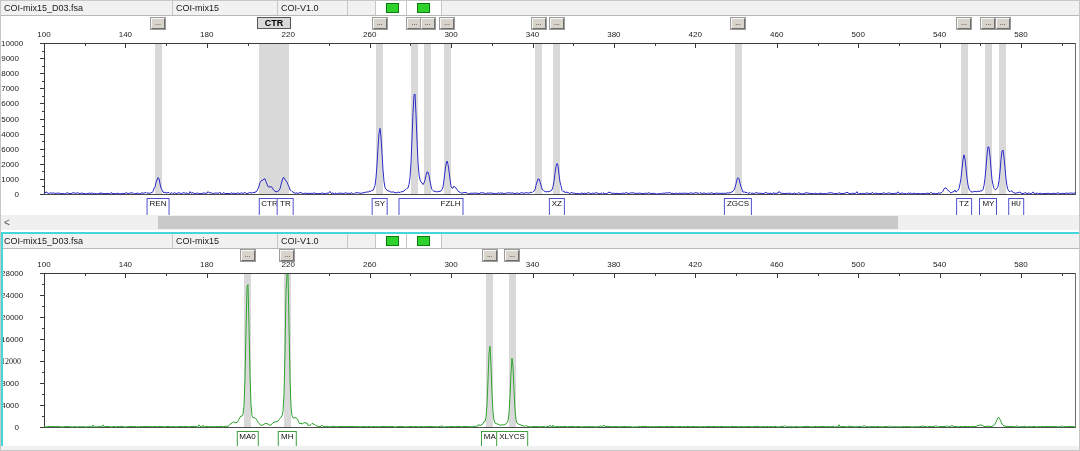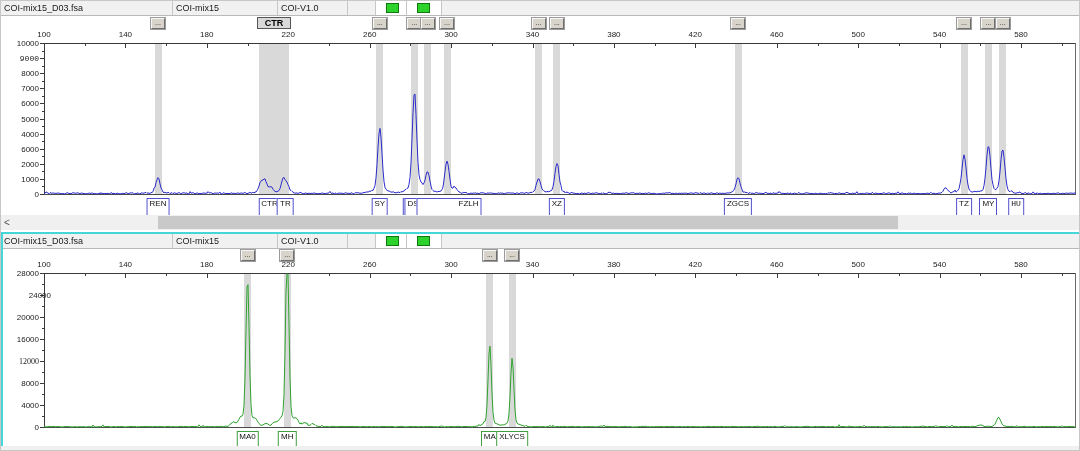--- a/index.html
+++ b/index.html
@@ -13,21 +13,21 @@
   .cell{position:absolute;top:0;height:14px;border-right:1px solid #c6c6c6;box-sizing:border-box;
         font-size:9px;line-height:14px;color:#1a1a1a;padding-left:3px;overflow:hidden;white-space:nowrap;background:#f1f1f1;}
   .cell.white{background:#ffffff;}
   .chkbox{position:absolute;top:2px;width:13px;height:10px;background:#2dd22d;border:1px solid #117711;box-sizing:border-box;}
   .btn3{position:absolute;width:14px;height:11px;background:#d8d4cc;
         border:1px solid;border-color:#f7f7f7 #6e6e6e #6e6e6e #f7f7f7;outline:1px solid #9b9b9b;
         font-size:7px;line-height:7px;text-align:center;color:#222;box-sizing:border-box;cursor:default;}
   .mkhdr{position:absolute;height:12px;background:#d9d9d9;border:1px solid #555;box-sizing:border-box;
          font-size:9px;font-weight:bold;line-height:10px;text-align:center;color:#000;}
   .xlab{position:absolute;font-size:8px;color:#222;transform:translateX(-50%);white-space:nowrap;}
-  .ylab{position:absolute;font-size:8px;color:#222;text-align:right;width:38px;left:0;}
+  .ylab{position:absolute;font-size:8px;color:#222;text-align:right;width:18px;left:0;}
   .tick{position:absolute;background:#3a3a3a;}
   .axisline{position:absolute;background:#3a3a3a;}
   .bar{position:absolute;background:#d9d9d9;}
   .plabel{position:absolute;height:20px;background:#fff;font-size:8px;line-height:9px;color:#111;
           padding:0 2px;border:1px solid;transform:translateX(-50%);white-space:nowrap;box-sizing:border-box;}
   #hscroll{position:absolute;top:214px;left:0;width:1080px;height:15px;background:#f0f0f0;}
   #hthumb{position:absolute;top:1px;left:157px;width:740px;height:13px;background:#c9c9c9;}
   #harrow{position:absolute;top:0;left:3px;font-size:10px;line-height:15px;color:#555;}
   #divider{position:absolute;top:231px;left:0;width:1080px;height:2px;background:#45d6d9;}
   #leftaccent{position:absolute;top:233px;left:0;width:2px;height:212px;background:#45d6d9;}
@@ -120,21 +120,21 @@
       <div class="tick" style="left: 39px; top: 42px; width: 4px; height: 1px;"></div>
       <div class="ylab" style="top: 189px;">0</div>
       <div class="ylab" style="top: 173.9px;">1000</div>
       <div class="ylab" style="top: 158.8px;">2000</div>
       <div class="ylab" style="top: 143.7px;">6000</div>
       <div class="ylab" style="top: 128.6px;">4000</div>
       <div class="ylab" style="top: 113.5px;">5000</div>
       <div class="ylab" style="top: 98.4px;">6000</div>
       <div class="ylab" style="top: 83.3px;">7000</div>
       <div class="ylab" style="top: 68.2px;">8000</div>
-      <div class="ylab" style="top: 53.1px; font-family: Liberation Mono, monospace;">9000</div>
+      <div class="ylab" style="top: 53.1px;">9000</div>
       <div class="ylab" style="top: 38px;">10000</div>
       <div class="bar" style="left: 153.5px; top: 43px; width: 7px; height: 150px; background: rgb(217, 217, 217);"></div>
       <div class="btn3" style="left: 150px; top: 17px;">...</div>
       <div class="bar" style="left: 375.3px; top: 43px; width: 7px; height: 150px; background: rgb(217, 217, 217);"></div>
       <div class="btn3" style="left: 371.8px; top: 17px;">...</div>
       <div class="bar" style="left: 409.9px; top: 43px; width: 7px; height: 150px; background: rgb(217, 217, 217);"></div>
       <div class="btn3" style="left: 406.4px; top: 17px;">...</div>
       <div class="bar" style="left: 423.2px; top: 43px; width: 7px; height: 150px; background: rgb(217, 217, 217);"></div>
       <div class="btn3" style="left: 419.7px; top: 17px;">...</div>
       <div class="bar" style="left: 442.5px; top: 43px; width: 7px; height: 150px; background: rgb(217, 217, 217);"></div>
@@ -152,21 +152,21 @@
       <div class="bar" style="left: 998.2px; top: 43px; width: 7px; height: 150px; background: rgb(217, 217, 217);"></div>
       <div class="btn3" style="left: 994.7px; top: 17px;">...</div>
       <div class="bar" style="left: 257.7px; top: 43px; width: 30.5px; height: 150px; background: rgb(217, 217, 217);"></div>
       <div class="mkhdr" style="left: 256px; top: 16px; width: 34px;">CTR</div>
       <div class="plabel" style="left: 157px; top: 197px; border-color: rgb(81, 81, 204);">REN</div>
       <div class="plabel" style="left: 268.5px; top: 197px; border-color: rgb(81, 81, 204);">CTR</div>
       <div class="plabel" style="left: 284.4px; top: 197px; border-color: rgb(81, 81, 204);">TR</div>
       <div class="plabel" style="left: 378.8px; top: 197px; border-color: rgb(81, 81, 204);">SY</div>
       <div class="plabel" style="left: 413.4px; top: 197px; border-color: rgb(81, 81, 204);">ZHU</div>
       <div class="plabel" style="left: 412px; top: 197px; border-color: rgb(81, 81, 204);">DS</div>
-      <div class="plabel" style="left: 448px; top: 197px; border-color: rgb(81, 81, 204); padding-left: 41px;">FZLH</div>
+      <div class="plabel" style="left: 430px; top: 197px; border-color: rgb(81, 81, 204); padding-left: 41px;">FZLH</div>
       <div class="plabel" style="left: 537.6px; top: 197px; border-color: rgb(81, 81, 204); margin-top: 44px;">GOU</div>
       <div class="plabel" style="left: 555.9px; top: 197px; border-color: rgb(81, 81, 204);">XZ</div>
       <div class="plabel" style="left: 737.1px; top: 197px; border-color: rgb(81, 81, 204);">ZGCS</div>
       <div class="plabel" style="left: 963px; top: 197px; border-color: rgb(81, 81, 204);">TZ</div>
       <div class="plabel" style="left: 987.4px; top: 197px; border-color: rgb(81, 81, 204);">MY</div>
       <div class="plabel" style="left: 1015px; top: 197px; border-color: rgb(81, 81, 204); font-family: Liberation Mono, monospace;">HU</div>
       <svg width="1032" height="152" style="left: 43px; top: 42px;">
         <path d="M0 150.8 L1 150.3 L2 148.8 L3 149.7 L4 149.9 L5 150.8 L6 149.7 L7 149.9 L8 150.4 L9 149.7 L10 150.4 L11 150.1 L12 150.6 L13 150.0 L14 150.2 L15 150.1 L16 150.4 L17 150.8 L18 150.6 L19 150.3 L20 151.0 L21 150.8 L22 150.4 L23 149.7 L24 150.0 L25 150.6 L26 150.4 L27 150.7 L28 150.2 L29 149.7 L30 149.8 L31 150.4 L32 150.0 L33 150.2 L34 149.7 L35 150.4 L36 150.7 L37 150.1 L38 149.9 L39 150.6 L40 150.3 L41 150.8 L42 150.8 L43 150.6 L44 150.8 L45 149.9 L46 150.3 L47 150.5 L48 149.8 L49 150.4 L50 150.7 L51 150.6 L52 150.8 L53 150.8 L54 150.9 L55 149.9 L56 151.0 L57 149.5 L58 150.9 L59 150.2 L60 150.7 L61 150.5 L62 150.6 L63 150.5 L64 150.3 L65 150.8 L66 151.0 L67 149.5 L68 150.2 L69 150.8 L70 150.1 L71 150.8 L72 150.9 L73 150.0 L74 150.4 L75 150.9 L76 150.6 L77 150.9 L78 150.5 L79 150.3 L80 150.5 L81 150.4 L82 149.7 L83 149.9 L84 150.8 L85 150.3 L86 150.0 L87 149.9 L88 150.0 L89 149.7 L90 150.8 L91 150.9 L92 150.3 L93 150.6 L94 149.7 L95 150.9 L96 150.7 L97 150.2 L98 149.7 L99 150.4 L100 150.0 L101 149.8 L102 149.4 L103 150.4 L104 149.7 L105 150.4 L106 150.4 L107 149.6 L108 149.4 L109 148.7 L110 145.0 L111 144.3 L112 139.5 L113 136.8 L114 134.6 L115 135.9 L116 140.8 L117 145.0 L118 146.8 L119 149.0 L120 149.7 L121 149.0 L122 150.1 L123 149.9 L124 149.5 L125 149.6 L126 150.7 L127 150.0 L128 149.7 L129 150.7 L130 149.8 L131 149.8 L132 150.7 L133 150.4 L134 149.9 L135 149.9 L136 149.8 L137 150.9 L138 150.0 L139 149.9 L140 149.7 L141 150.2 L142 150.3 L143 149.8 L144 151.0 L145 150.9 L146 148.6 L147 150.3 L148 149.8 L149 149.7 L150 150.3 L151 150.7 L152 150.6 L153 149.8 L154 150.3 L155 150.9 L156 150.3 L157 150.8 L158 150.4 L159 150.0 L160 150.0 L161 150.3 L162 150.1 L163 150.3 L164 148.6 L165 149.8 L166 149.9 L167 149.7 L168 150.1 L169 150.8 L170 150.5 L171 149.7 L172 150.5 L173 149.7 L174 150.4 L175 150.1 L176 149.1 L177 151.0 L178 150.9 L179 149.8 L180 150.0 L181 150.4 L182 150.8 L183 150.2 L184 150.8 L185 150.2 L186 150.9 L187 149.7 L188 150.2 L189 150.6 L190 149.9 L191 150.8 L192 150.4 L193 150.2 L194 149.9 L195 150.3 L196 150.5 L197 149.8 L198 150.1 L199 150.6 L200 149.7 L201 149.6 L202 150.3 L203 150.5 L204 150.5 L205 149.7 L206 149.6 L207 149.8 L208 150.2 L209 149.1 L210 150.1 L211 148.9 L212 149.1 L213 147.6 L214 145.7 L215 143.0 L216 139.6 L217 138.1 L218 137.2 L219 137.0 L220 135.9 L221 135.9 L222 138.7 L223 141.1 L224 143.6 L225 143.9 L226 143.9 L227 143.7 L228 144.2 L229 146.2 L230 147.5 L231 148.2 L232 148.9 L233 148.6 L234 148.2 L235 147.5 L236 145.7 L237 141.9 L238 138.0 L239 134.9 L240 134.5 L241 136.4 L242 137.9 L243 139.1 L244 141.6 L245 143.7 L246 146.9 L247 147.4 L248 148.4 L249 149.0 L250 149.9 L251 150.2 L252 150.1 L253 149.8 L254 150.6 L255 150.0 L256 149.5 L257 149.6 L258 150.2 L259 150.9 L260 150.6 L261 150.1 L262 150.1 L263 150.4 L264 150.6 L265 150.1 L266 150.6 L267 150.3 L268 150.3 L269 150.4 L270 149.9 L271 150.2 L272 150.7 L273 150.5 L274 150.8 L275 150.5 L276 150.6 L277 150.5 L278 149.8 L279 150.3 L280 150.5 L281 150.7 L282 150.5 L283 150.1 L284 150.3 L285 149.8 L286 148.4 L287 150.2 L288 150.6 L289 149.7 L290 151.0 L291 150.6 L292 149.8 L293 150.8 L294 150.6 L295 149.8 L296 150.4 L297 150.2 L298 150.0 L299 150.7 L300 150.5 L301 150.0 L302 149.7 L303 150.4 L304 150.2 L305 150.4 L306 150.5 L307 150.1 L308 149.7 L309 150.9 L310 150.8 L311 149.8 L312 149.7 L313 149.9 L314 149.7 L315 149.9 L316 150.4 L317 150.0 L318 150.3 L319 149.7 L320 149.6 L321 149.5 L322 149.1 L323 148.8 L324 149.2 L325 148.5 L326 148.0 L327 148.4 L328 147.2 L329 147.5 L330 145.3 L331 142.6 L332 134.7 L333 121.7 L334 104.8 L335 90.6 L336 85.4 L337 94.3 L338 110.6 L339 126.9 L340 138.6 L341 144.4 L342 146.3 L343 147.2 L344 148.0 L345 147.9 L346 148.7 L347 149.0 L348 149.2 L349 148.8 L350 149.1 L351 149.9 L352 149.7 L353 149.7 L354 149.0 L355 149.3 L356 149.7 L357 148.5 L358 149.1 L359 148.2 L360 148.2 L361 146.7 L362 146.4 L363 145.4 L364 145.0 L365 141.3 L366 134.5 L367 120.0 L368 95.6 L369 69.7 L370 51.8 L371 51.0 L372 71.7 L373 97.0 L374 119.5 L375 131.6 L376 136.5 L377 139.1 L378 139.9 L379 141.6 L380 139.9 L381 137.2 L382 132.4 L383 129.0 L384 129.1 L385 132.6 L386 138.1 L387 143.1 L388 146.5 L389 147.5 L390 148.4 L391 148.2 L392 148.4 L393 149.2 L394 148.4 L395 148.5 L396 148.3 L397 148.0 L398 146.5 L399 144.0 L400 137.0 L401 128.5 L402 121.2 L403 118.0 L404 121.4 L405 128.4 L406 136.2 L407 143.1 L408 145.2 L409 145.1 L410 143.1 L411 144.5 L412 144.9 L413 146.6 L414 147.9 L415 149.0 L416 149.1 L417 150.3 L418 150.1 L419 149.8 L420 149.5 L421 149.4 L422 149.7 L423 149.8 L424 150.8 L425 150.8 L426 150.6 L427 150.0 L428 150.4 L429 150.2 L430 150.1 L431 150.0 L432 150.0 L433 150.7 L434 149.8 L435 151.0 L436 149.8 L437 150.0 L438 149.7 L439 149.9 L440 150.0 L441 150.4 L442 150.9 L443 149.8 L444 150.3 L445 150.0 L446 150.1 L447 150.1 L448 149.9 L449 150.7 L450 150.2 L451 150.5 L452 150.8 L453 150.6 L454 149.7 L455 150.4 L456 150.1 L457 149.8 L458 150.6 L459 149.8 L460 151.0 L461 150.4 L462 150.1 L463 150.0 L464 149.9 L465 149.8 L466 149.9 L467 150.3 L468 149.8 L469 150.2 L470 150.1 L471 150.7 L472 150.3 L473 150.0 L474 149.9 L475 150.9 L476 150.3 L477 149.7 L478 149.9 L479 149.8 L480 150.4 L481 150.2 L482 149.5 L483 149.6 L484 150.4 L485 149.9 L486 149.7 L487 149.1 L488 149.7 L489 148.6 L490 148.2 L491 146.6 L492 142.4 L493 139.0 L494 136.1 L495 135.9 L496 138.7 L497 142.4 L498 145.9 L499 147.2 L500 148.2 L501 148.3 L502 149.2 L503 148.4 L504 148.7 L505 148.8 L506 148.1 L507 147.6 L508 146.9 L509 143.6 L510 138.3 L511 130.3 L512 123.5 L513 120.5 L514 122.7 L515 131.5 L516 139.0 L517 142.7 L518 147.5 L519 148.6 L520 148.1 L521 149.8 L522 148.8 L523 149.7 L524 149.1 L525 150.4 L526 150.5 L527 149.7 L528 149.4 L529 150.3 L530 150.0 L531 150.4 L532 150.8 L533 150.5 L534 150.5 L535 150.9 L536 151.0 L537 150.1 L538 150.0 L539 150.5 L540 150.5 L541 149.9 L542 150.7 L543 150.3 L544 149.7 L545 149.8 L546 150.3 L547 151.0 L548 150.2 L549 150.1 L550 150.4 L551 150.1 L552 149.8 L553 149.7 L554 150.6 L555 150.5 L556 150.9 L557 149.8 L558 150.7 L559 149.7 L560 150.4 L561 150.8 L562 150.6 L563 150.9 L564 149.4 L565 149.5 L566 149.0 L567 150.2 L568 150.2 L569 150.4 L570 150.0 L571 150.8 L572 150.1 L573 150.5 L574 150.5 L575 150.4 L576 150.8 L577 150.6 L578 150.5 L579 149.8 L580 150.6 L581 150.1 L582 149.7 L583 149.9 L584 150.3 L585 150.7 L586 150.0 L587 149.9 L588 149.8 L589 149.9 L590 149.8 L591 150.5 L592 150.6 L593 150.1 L594 150.4 L595 150.4 L596 149.8 L597 150.6 L598 150.4 L599 150.5 L600 150.6 L601 150.1 L602 150.2 L603 150.7 L604 149.8 L605 149.9 L606 150.1 L607 150.7 L608 150.4 L609 150.4 L610 150.3 L611 150.4 L612 151.0 L613 150.9 L614 151.0 L615 150.4 L616 150.9 L617 150.6 L618 150.8 L619 149.7 L620 150.8 L621 149.9 L622 149.9 L623 150.0 L624 149.9 L625 149.7 L626 149.7 L627 150.2 L628 150.7 L629 150.0 L630 150.9 L631 150.6 L632 149.9 L633 150.6 L634 150.8 L635 150.0 L636 150.4 L637 150.4 L638 150.1 L639 150.5 L640 150.0 L641 150.3 L642 150.2 L643 150.1 L644 150.9 L645 150.0 L646 150.4 L647 149.7 L648 150.1 L649 150.4 L650 150.3 L651 149.8 L652 149.7 L653 150.0 L654 150.1 L655 150.6 L656 149.6 L657 150.1 L658 150.6 L659 150.2 L660 149.9 L661 150.2 L662 150.8 L663 150.7 L664 149.7 L665 150.8 L666 150.3 L667 149.8 L668 149.9 L669 150.5 L670 150.5 L671 150.6 L672 150.3 L673 149.7 L674 150.4 L675 150.7 L676 149.8 L677 150.7 L678 150.2 L679 150.3 L680 150.4 L681 150.3 L682 150.3 L683 149.9 L684 149.9 L685 150.0 L686 149.9 L687 149.2 L688 149.0 L689 148.1 L690 147.2 L691 144.4 L692 140.9 L693 136.2 L694 134.7 L695 135.9 L696 140.2 L697 143.7 L698 146.4 L699 149.1 L700 149.0 L701 149.0 L702 149.8 L703 149.3 L704 150.4 L705 150.3 L706 149.4 L707 150.5 L708 150.1 L709 150.1 L710 150.9 L711 149.8 L712 149.8 L713 149.8 L714 150.2 L715 150.4 L716 149.9 L717 150.7 L718 150.1 L719 150.9 L720 150.2 L721 150.0 L722 149.1 L723 150.5 L724 150.2 L725 150.4 L726 150.7 L727 149.8 L728 150.9 L729 149.7 L730 150.3 L731 150.1 L732 150.6 L733 149.9 L734 150.2 L735 148.5 L736 149.8 L737 149.9 L738 150.6 L739 150.3 L740 150.4 L741 150.6 L742 150.4 L743 150.4 L744 150.0 L745 150.5 L746 150.6 L747 149.8 L748 150.8 L749 150.6 L750 150.2 L751 150.1 L752 150.7 L753 150.8 L754 149.8 L755 149.7 L756 150.5 L757 150.9 L758 150.6 L759 151.0 L760 150.4 L761 150.2 L762 149.7 L763 149.9 L764 150.0 L765 150.4 L766 150.2 L767 150.9 L768 150.2 L769 150.7 L770 150.9 L771 150.3 L772 150.2 L773 150.9 L774 150.9 L775 150.4 L776 150.2 L777 150.5 L778 150.3 L779 151.0 L780 150.4 L781 150.9 L782 150.5 L783 150.8 L784 149.7 L785 150.4 L786 149.7 L787 149.7 L788 150.1 L789 150.0 L790 150.8 L791 150.8 L792 150.2 L793 151.0 L794 150.4 L795 149.7 L796 150.2 L797 150.6 L798 150.4 L799 150.3 L800 150.5 L801 150.3 L802 149.7 L803 149.3 L804 149.8 L805 150.5 L806 150.5 L807 150.9 L808 149.9 L809 150.6 L810 150.2 L811 150.4 L812 150.2 L813 148.7 L814 150.8 L815 151.0 L816 150.5 L817 150.3 L818 150.9 L819 149.9 L820 150.9 L821 150.5 L822 150.0 L823 150.0 L824 150.1 L825 150.7 L826 150.3 L827 151.0 L828 149.4 L829 149.8 L830 150.9 L831 149.9 L832 150.5 L833 150.1 L834 150.8 L835 150.6 L836 150.6 L837 150.4 L838 150.7 L839 150.0 L840 149.7 L841 150.4 L842 150.9 L843 150.5 L844 150.0 L845 149.9 L846 150.1 L847 150.8 L848 150.3 L849 150.4 L850 150.8 L851 150.3 L852 150.2 L853 150.4 L854 148.8 L855 150.4 L856 150.5 L857 150.5 L858 149.7 L859 150.4 L860 150.9 L861 150.3 L862 151.0 L863 150.9 L864 150.2 L865 150.0 L866 150.6 L867 149.8 L868 150.9 L869 150.4 L870 150.1 L871 150.4 L872 150.8 L873 150.7 L874 150.3 L875 150.8 L876 150.5 L877 150.9 L878 150.6 L879 150.4 L880 150.8 L881 150.6 L882 150.5 L883 150.1 L884 150.3 L885 150.5 L886 150.4 L887 149.2 L888 150.5 L889 150.6 L890 150.0 L891 150.7 L892 150.8 L893 150.5 L894 150.5 L895 149.7 L896 150.4 L897 149.8 L898 149.3 L899 148.2 L900 145.9 L901 145.0 L902 144.8 L903 146.4 L904 147.3 L905 148.1 L906 149.1 L907 150.0 L908 149.4 L909 148.7 L910 148.7 L911 147.0 L912 149.1 L913 148.3 L914 147.2 L915 145.7 L916 140.9 L917 135.3 L918 125.8 L919 116.7 L920 111.9 L921 116.1 L922 124.9 L923 135.2 L924 141.9 L925 146.0 L926 147.6 L927 148.8 L928 148.9 L929 149.1 L930 148.3 L931 148.4 L932 148.7 L933 148.7 L934 148.0 L935 148.7 L936 148.1 L937 147.8 L938 147.9 L939 146.6 L940 142.6 L941 135.3 L942 124.7 L943 112.1 L944 103.7 L945 104.3 L946 113.2 L947 125.7 L948 136.6 L949 141.8 L950 145.3 L951 146.6 L952 146.6 L953 145.2 L954 143.5 L955 137.7 L956 128.8 L957 116.6 L958 108.0 L959 107.0 L960 114.3 L961 124.9 L962 135.8 L963 142.9 L964 146.8 L965 148.2 L966 148.7 L967 147.7 L968 148.3 L969 149.1 L970 150.0 L971 150.0 L972 150.4 L973 149.6 L974 149.8 L975 149.5 L976 148.9 L977 150.3 L978 150.3 L979 150.6 L980 150.7 L981 149.3 L982 150.2 L983 150.5 L984 150.5 L985 149.7 L986 150.8 L987 150.8 L988 150.5 L989 148.9 L990 150.4 L991 150.4 L992 151.0 L993 149.7 L994 150.7 L995 150.9 L996 150.0 L997 150.6 L998 150.8 L999 150.7 L1000 150.4 L1001 150.7 L1002 150.3 L1003 150.7 L1004 149.9 L1005 150.7 L1006 150.6 L1007 150.7 L1008 150.5 L1009 150.5 L1010 150.1 L1011 150.6 L1012 150.5 L1013 150.0 L1014 150.0 L1015 150.0 L1016 150.9 L1017 150.7 L1018 150.4 L1019 150.2 L1020 150.6 L1021 150.3 L1022 150.3 L1023 149.8 L1024 150.7 L1025 150.1 L1026 150.1 L1027 150.0 L1028 150.2 L1029 150.3 L1030 150.2 L1031 149.8 L1032 150.5" fill="none" stroke="#2b2bcb" stroke-width="1"></path>
       </svg>
     </section>
@@ -250,21 +250,21 @@
       <div class="tick" style="left: 41px; top: 72px; width: 2px; height: 1px;"></div>
       <div class="tick" style="left: 39px; top: 61px; width: 4px; height: 1px;"></div>
       <div class="tick" style="left: 41px; top: 50px; width: 2px; height: 1px;"></div>
       <div class="tick" style="left: 39px; top: 39px; width: 4px; height: 1px;"></div>
       <div class="ylab" style="top: 189px;">0</div>
       <div class="ylab" style="top: 167px;">4000</div>
       <div class="ylab" style="top: 145px;">8000</div>
       <div class="ylab" style="top: 123px; font-family: Liberation Serif, serif;">12000</div>
       <div class="ylab" style="top: 101px;">16000</div>
       <div class="ylab" style="top: 79px;">20000</div>
-      <div class="ylab" style="top: 57px; padding-left: 12px;">24000</div>
+      <div class="ylab" style="top: 57px;">24000</div>
       <div class="ylab" style="top: 35px;">28000</div>
       <div class="bar" style="left: 243px; top: 40px; width: 7px; height: 153px; background: rgb(217, 217, 217);"></div>
       <div class="btn3" style="left: 239.5px; top: 16px;">...</div>
       <div class="bar" style="left: 282.7px; top: 40px; width: 7px; height: 153px; background: rgb(217, 217, 217);"></div>
       <div class="btn3" style="left: 279.2px; top: 16px;">...</div>
       <div class="bar" style="left: 485.3px; top: 40px; width: 7px; height: 153px; background: rgb(217, 217, 217);"></div>
       <div class="btn3" style="left: 481.8px; top: 16px;">...</div>
       <div class="bar" style="left: 507.6px; top: 40px; width: 7px; height: 153px; background: rgb(217, 217, 217);"></div>
       <div class="btn3" style="left: 504.1px; top: 16px;">...</div>
       <div class="plabel" style="left: 246.5px; top: 197px; border-color: rgb(63, 158, 63);">MA0</div>

